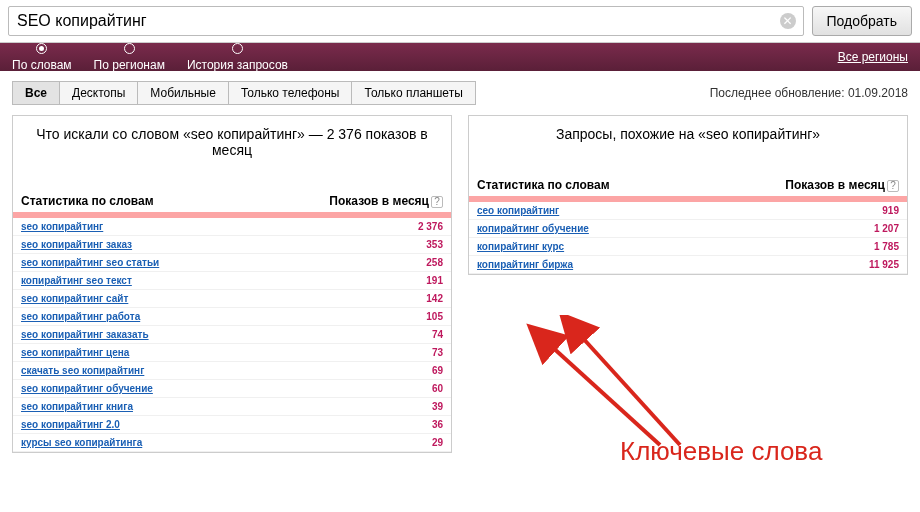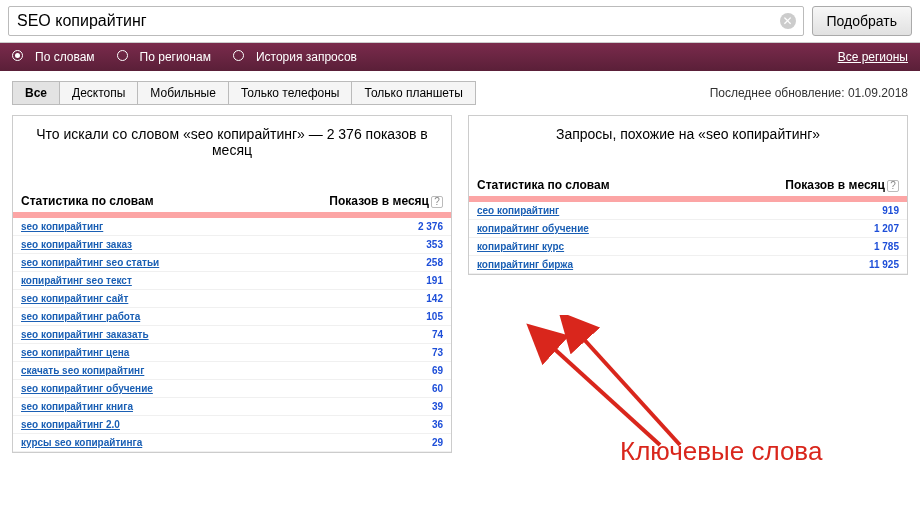--- a/index.html
+++ b/index.html
@@ -5,37 +5,37 @@
   * { box-sizing: border-box; margin: 0; padding: 0; }
   body { font-family: Arial, sans-serif; font-size: 13px; background: #fff; width: 920px; }
   .searchbar { display: flex; align-items: center; padding: 6px 8px; background: #fff; border-bottom: 1px solid #ccc; gap: 8px; }
   .search-wrap { flex: 1; position: relative; }
   .search-input { width: 100%; height: 30px; font-size: 16px; padding: 4px 28px 4px 8px; border: 1px solid #bbb; border-radius: 2px; }
   .clear-icon { position: absolute; right: 8px; top: 50%; transform: translateY(-50%); width: 16px; height: 16px; border-radius: 50%; background: #ccc; color: #fff; display: flex; align-items: center; justify-content: center; font-size: 12px; cursor: pointer; }
   .submit-btn { height: 30px; padding: 0 14px; background: linear-gradient(#f7f7f7,#e1e1e1); border: 1px solid #aaa; border-radius: 3px; font-size: 14px; cursor: pointer; }
   .filterbar { background: linear-gradient(#7a2b4c,#5a1f38); color: #fff; height: 28px; display: flex; align-items: center; padding: 0 12px; font-size: 12px; position: relative; }
   .filterbar::after { content: ""; position: absolute; right: -14px; top: 0; border-top: 14px solid transparent; border-bottom: 14px solid transparent; border-left: 14px solid #5a1f38; }
   .radio-group { display: flex; gap: 22px; }
-  .radio-item { display: flex; align-items: flex-start; gap: 12px; cursor: pointer; }
+  .radio-item { display: flex; align-items: center; gap: 4px; cursor: pointer; flex-direction: column; }
   .radio-dot { width: 11px; height: 11px; border-radius: 50%; border: 1px solid #fff; display: inline-flex; align-items: center; justify-content: center; }
   .radio-dot.sel::after { content: ""; width: 5px; height: 5px; background: #fff; border-radius: 50%; }
   .region-link { margin-left: auto; color: #fff; text-decoration: underline; cursor: pointer; }
   .tabbar { display: flex; align-items: center; padding: 10px 12px; font-size: 12px; }
   .tabs { display: flex; }
   .tab { padding: 4px 12px; border: 1px solid #bbb; background: #f5f5f5; cursor: pointer; margin-right: -1px; }
   .tab.active { background: #e3e3e3; font-weight: bold; }
   .update-info { margin-left: auto; color: #333; }
   .panels { display: flex; gap: 16px; padding: 0 12px 12px; align-items: flex-start; position: relative; }
   .panel { border: 1px solid #ccc; width: 448px; }
   .panel-title { text-align: center; padding: 10px 8px 8px; font-size: 14px; }
   .thead { display: flex; justify-content: space-between; padding: 4px 8px; font-weight: bold; font-size: 12px; border-bottom: 6px solid #fca5a5; margin-top: 24px; }
   .thead .help { color: #888; font-weight: normal; border: 1px solid #bbb; border-radius: 2px; width: 12px; height: 12px; display: inline-flex; align-items: center; justify-content: center; font-size: 10px; margin-left: 2px; }
   .row { display: flex; justify-content: space-between; padding: 3px 8px; font-size: 10px; border-bottom: 1px solid #f0f0f0; font-weight: bold; }
   .row a { color: #1a5fb4; text-decoration: underline; cursor: pointer; }
-  .row .count { color: #1d4ed8; }
+  .row .count { color: #be185d; }
   .annotation { position: absolute; left: 520px; top: 200px; pointer-events: none; }
   .annotation-text { color: #d9261c; font-size: 26px; line-height: 1.3; font-family: Arial, sans-serif; position: absolute; left: 100px; top: 120px; white-space: nowrap; }
 </style>
 </head>
 <body>
 
 <div class="searchbar">
   <div class="search-wrap">
     <input class="search-input" value="SEO копирайтинг" style="">
     <span class="clear-icon">✕</span>

